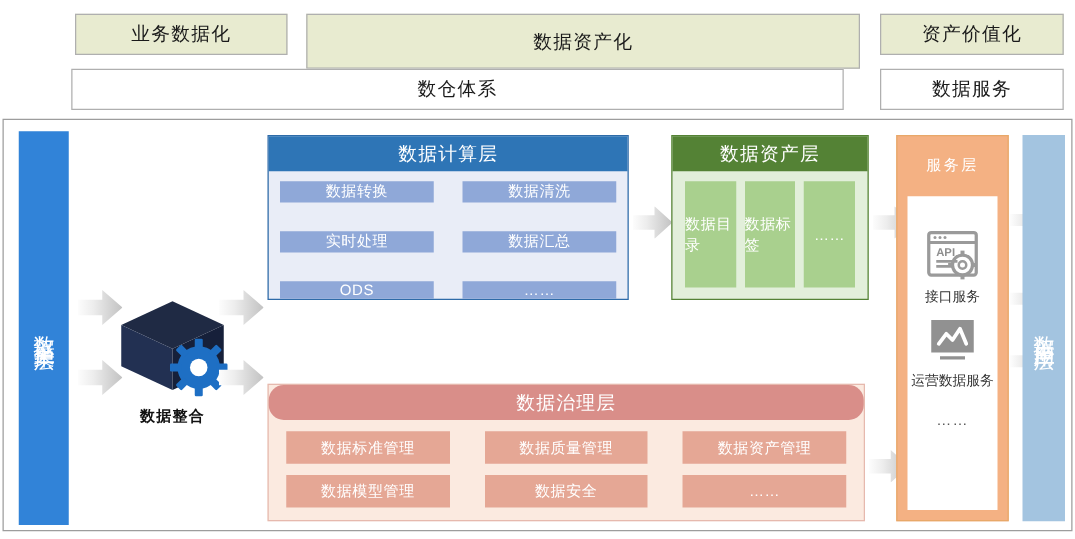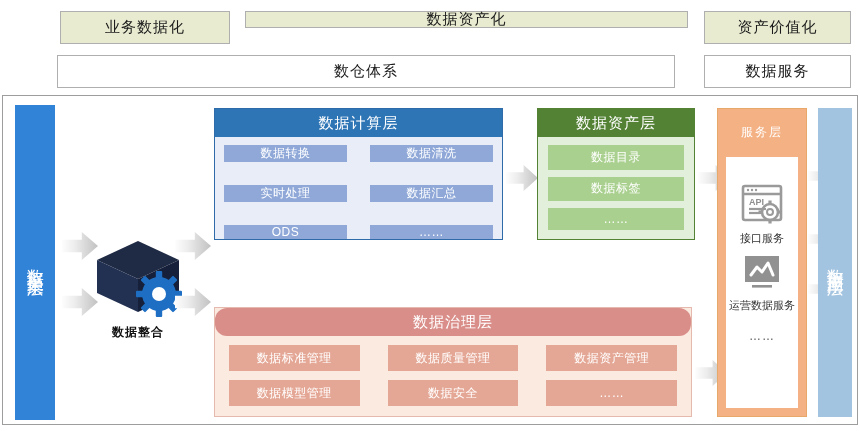--- a/index.html
+++ b/index.html
@@ -56,21 +56,21 @@
 
   
   .p-compute{border-color:#2E6BA8;background:#E9EDF7;}
   .p-compute .panel-hd{background:#2E75B6;}
   .p-compute .panel-bd{grid-template-columns:1fr 1fr;gap:23px;padding:8px 9px 9px 9px;}
   .p-compute .cell{background:#8FA8D8;}
 
   
   .p-asset{border-color:#548235;background:#E2EFDA;}
   .p-asset .panel-hd{background:#548235;}
-  .p-asset .panel-bd{grid-template-columns:1fr;gap:7px;padding:8px 10px 9px 10px;}
+  .p-asset .panel-bd{grid-template-columns:1fr 1fr 1fr;gap:7px;padding:8px 10px 9px 10px;}
   .p-asset .cell{background:#A9D08E;}
 
   
   .p-gov{border-color:#E6B9AE;background:#FBEAE0;}
   .p-gov .panel-hd{background:#D98E89;}
   .p-gov .panel-bd{grid-template-columns:1fr 1fr 1fr;gap:9px 28px;padding:9px 14px 10px 14px;}
   .p-gov .cell{background:#E5A795;}
 
   
   .p-service{border:1px solid #E8A869;background:#F4B183;}
@@ -89,21 +89,21 @@
   
   .cube-wrap{text-align:center;}
   .cube-label{font-size:12px;font-weight:bold;color:#111;margin-top:2px;letter-spacing:1px;}
 </style>
 </head>
 <body>
 
 <div class="abs phase" style="left:60px;top:11px;width:170px;height:33px;">
   <span>业务数据化</span>
 </div>
-<div class="abs phase" style="left:245px;top:11px;width:443px;height:17px;">
+<div class="abs phase" style="left:245px;top:11px;width:443px;height:44px;">
   <span>数据资产化</span>
 </div>
 <div class="abs phase" style="left:704px;top:11px;width:147px;height:33px;">
   <span>资产价值化</span>
 </div>
 
 <div class="abs wbox" style="left:57px;top:55px;width:618px;height:33px;">
   <span>数仓体系</span>
 </div>
 <div class="abs wbox" style="left:704px;top:55px;width:147px;height:33px;text-align:right;">

